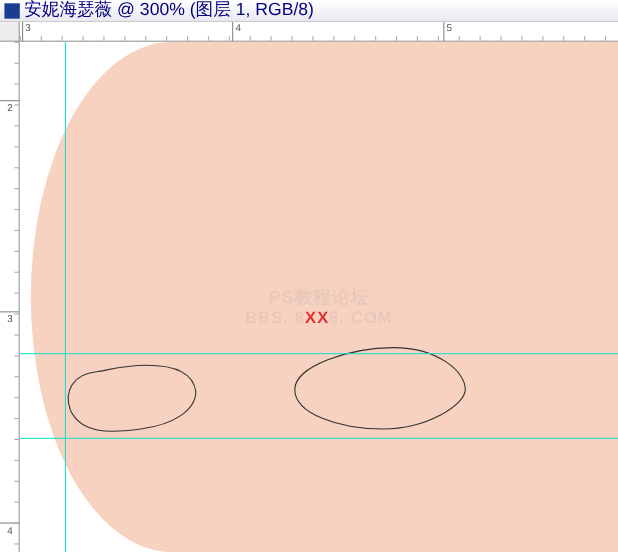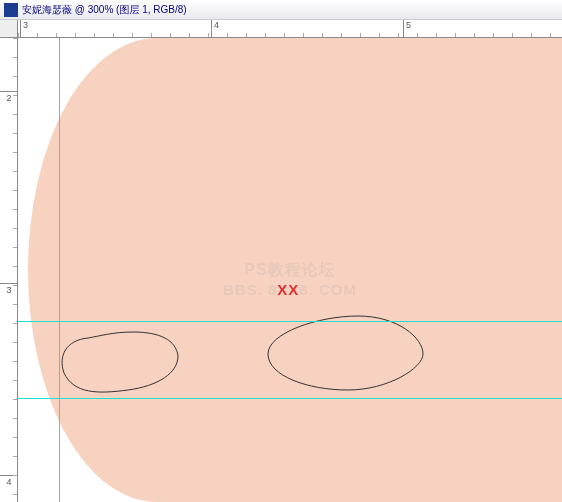--- a/index.html
+++ b/index.html
@@ -21,21 +21,21 @@
     }
     .ps-icon {
       width: 14px;
       height: 14px;
       background: #1a3d8f;
       margin-right: 4px;
       display: inline-block;
     }
     .title-text {
       color: #000080;
-      font-size: 10px;
+      font-size: 16px;
     }
     .workspace {
       position: relative;
       width: 562px;
       height: 482px;
       background: #fff;
     }
     .ruler-h {
       position: absolute;
       top: 0;

